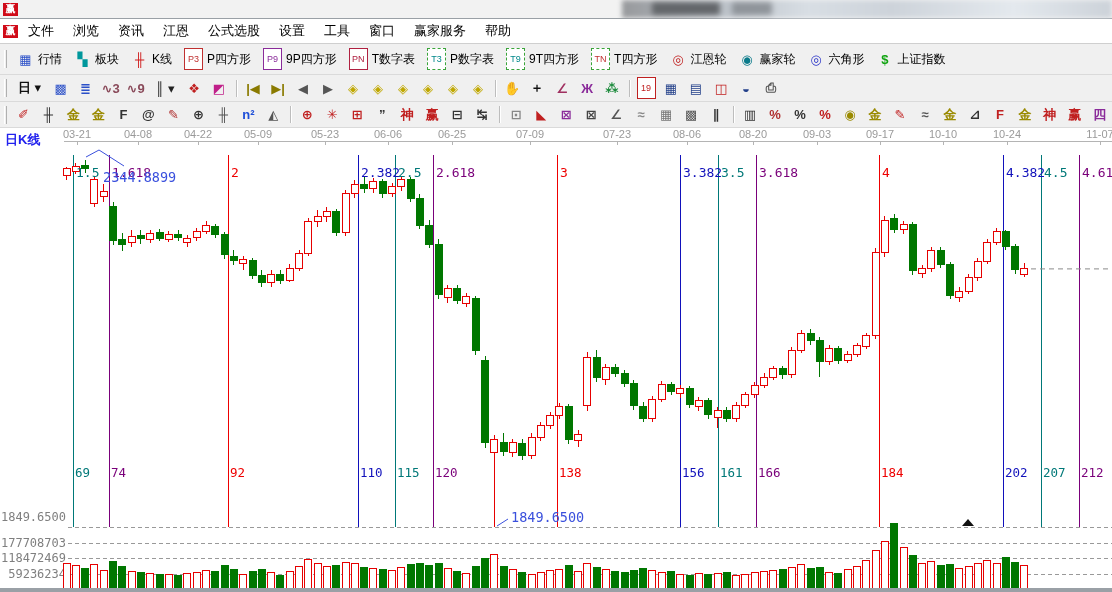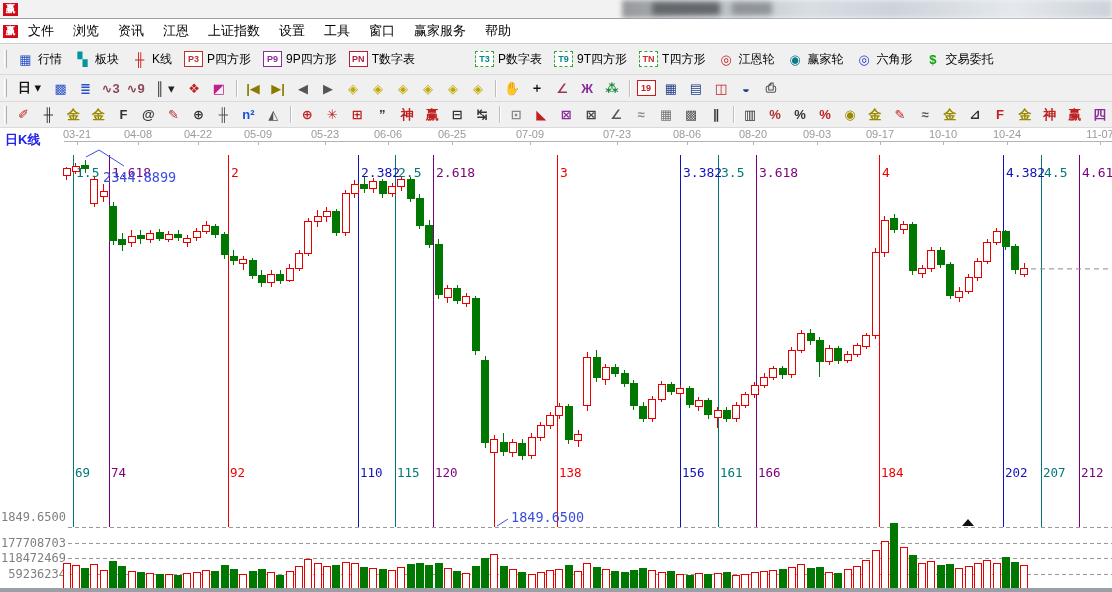--- a/index.html
+++ b/index.html
@@ -8,21 +8,21 @@
 .titlebar{position:relative;z-index:4;height:19px;background:#f2f2f2;border-bottom:1px solid #9aa0a6;display:flex;align-items:center;gap:5px;padding-left:3px;font-size:12px;white-space:nowrap}
 .logo{width:15px;height:13px;background:#d00a18;color:#fff;font-size:10px;font-weight:bold;display:flex;align-items:center;justify-content:center;line-height:1;flex:0 0 auto}
 .blur-strip{position:absolute;right:0;top:0;width:490px;height:18px;background:linear-gradient(90deg,#97999c,#b7bdc4 18%,#d8dee4 38%,#cdd3da 55%,#e4e9ee 80%,#ccd2d9);filter:blur(2.5px)}
 .blur-strip .blob{position:absolute;top:2px;height:13px;border-radius:2px;filter:blur(1.5px)}
 .menubar{position:relative;z-index:4;height:25px;background:#fff;border-bottom:1px solid #cfcfcf;display:flex;align-items:center;gap:1px;padding-left:3px;font-size:13px}
 .menu-item{padding:3px 9px;cursor:default}
 .toolbar{position:relative;z-index:4;background:#f0f0f0;display:flex;align-items:center;padding-left:2px;border-bottom:1px solid #dadada}
 .tb1{height:31px}.tb2{height:27px}.tb3{height:26px}
 .grip{width:3px;height:18px;border-left:1px solid #fff;border-right:1px solid #b0b0b0;margin:0 4px 0 2px;flex:0 0 auto}
 .tb-btn{display:flex;align-items:center;gap:4px;padding:2px 5px;font-size:12px;white-space:nowrap;border:1px solid transparent;border-radius:2px}
-.chip{display:inline-flex;align-items:center;justify-content:center;min-width:19px;height:16px;font-size:9px;font-weight:bold;background:#fff;line-height:1}
+.chip{display:inline-flex;align-items:center;justify-content:center;min-width:19px;height:22px;font-size:9px;font-weight:normal;background:#fff;line-height:1}
 .ic{display:inline-flex;align-items:center;justify-content:center;width:17px;height:16px;font-size:13px;font-weight:bold;line-height:1}
 .tb2 .tb-btn,.tb3 .tb-btn{justify-content:center;width:25px;height:21px;padding:0;font-size:13px;font-weight:bold}
 .tb2 .tb-btn.wide,.tb3 .tb-btn.wide{width:auto;padding:0 6px}
 .sep{width:1px;height:17px;background:#bdbdbd;box-shadow:1px 0 0 #fff;margin:0 4px;flex:0 0 auto}
 .pane-label{position:absolute;z-index:2;left:5px;top:131px;color:#2222ee;font-size:13px;font-weight:bold}
 #chart-svg{position:absolute;left:0;top:0;z-index:1}
 .bottom-strip{position:absolute;z-index:4;left:0;top:588px;width:1112px;height:4px;background:#9aa0a6}
 </style>
 </head>
 <body>
@@ -35,21 +35,21 @@
   </div>
 </div>
 
 <div class="menubar">
   <span class="logo">赢</span>
 
 <span class="menu-item">文件</span>
     <span class="menu-item">浏览</span>
     <span class="menu-item">资讯</span>
     <span class="menu-item">江恩</span>
-    <span class="menu-item">上证指数</span>
+    <span class="menu-item">公式选股</span>
     <span class="menu-item">设置</span>
     <span class="menu-item">工具</span>
     <span class="menu-item">窗口</span>
     <span class="menu-item">赢家服务</span>
     <span class="menu-item">帮助</span>
   </div>
 
 <div class="toolbar tb1">
     <span class="grip"></span>
     <div class="tb-btn">
@@ -70,21 +70,21 @@
     </div>
     <div class="tb-btn">
       <span class="chip" style="border: 1px solid rgb(138, 43, 154); color: rgb(138, 43, 154);">P9</span>
       <span>9P四方形</span>
     </div>
     <div class="tb-btn">
       <span class="chip" style="border: 1px solid rgb(176, 32, 64); color: rgb(176, 32, 64);">PN</span>
       <span>T数字表</span>
     </div>
     <div class="tb-btn">
-      <span class="chip" style="border: 1px dashed rgb(58, 164, 58); color: rgb(0, 136, 138); margin-left: 48px;">T3</span>
+      <span class="chip" style="border: 1px dashed rgb(58, 164, 58); color: rgb(0, 136, 138);">T3</span>
       <span>P数字表</span>
     </div>
     <div class="tb-btn">
       <span class="chip" style="border: 1px dashed rgb(58, 164, 58); color: rgb(0, 136, 138);">T9</span>
       <span>9T四方形</span>
     </div>
     <div class="tb-btn">
       <span class="chip" style="border: 1px dashed rgb(58, 164, 58); color: rgb(192, 48, 48);">TN</span>
       <span>T四方形</span>
     </div>
@@ -95,21 +95,21 @@
     <div class="tb-btn">
       <span class="ic" style="color: rgb(10, 122, 138);">◉</span>
       <span>赢家轮</span>
     </div>
     <div class="tb-btn">
       <span class="ic" style="color: rgb(43, 53, 200);">◎</span>
       <span>六角形</span>
     </div>
     <div class="tb-btn">
       <span class="ic" style="color: rgb(17, 164, 17);">$</span>
-      <span>交易委托</span>
+      <span>上证指数</span>
     </div>
   </div>
 <div class="toolbar tb2">
     <span class="grip"></span>
     <div class="tb-btn wide" style="color: rgb(17, 17, 17);">日 ▾</div>
     <div class="tb-btn" style="color: rgb(43, 80, 200);">▩</div>
     <div class="tb-btn" style="color: rgb(43, 80, 200);">≣</div>
     <div class="tb-btn" style="color: rgb(138, 74, 90);">∿3</div>
     <div class="tb-btn" style="color: rgb(138, 74, 90);">∿9</div>
     <div class="tb-btn wide" style="color: rgb(34, 34, 34);">║ ▾</div>

